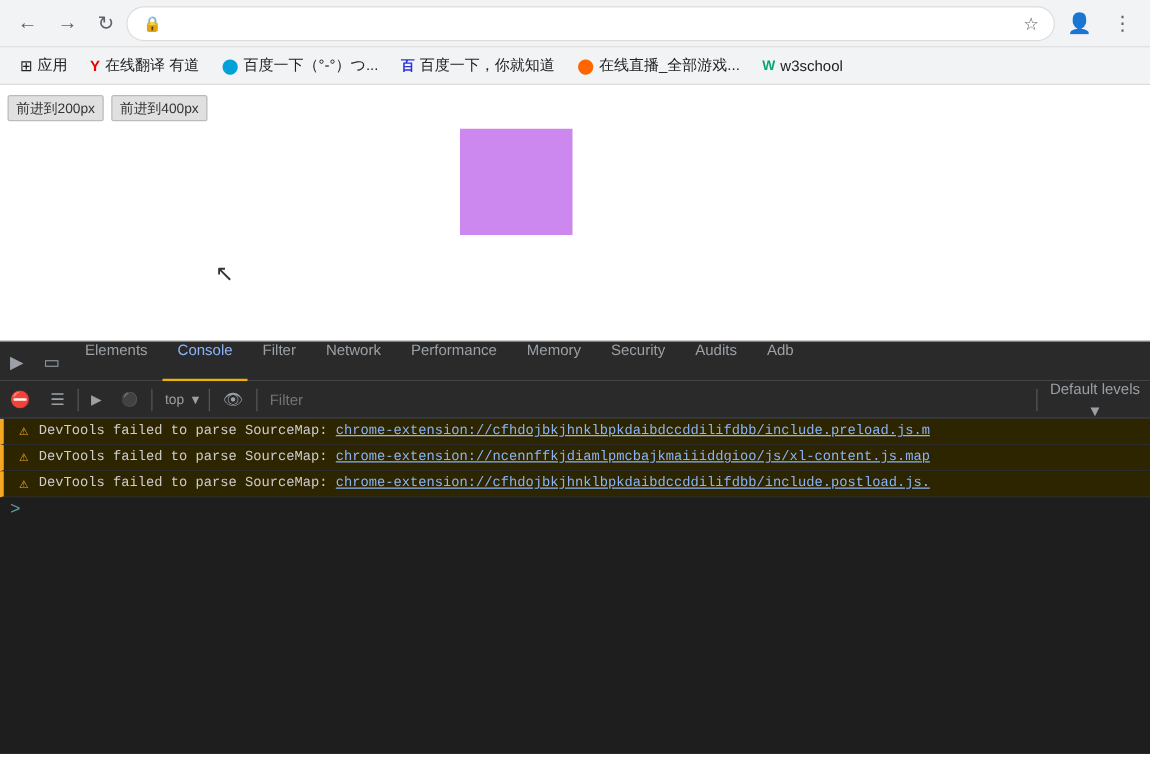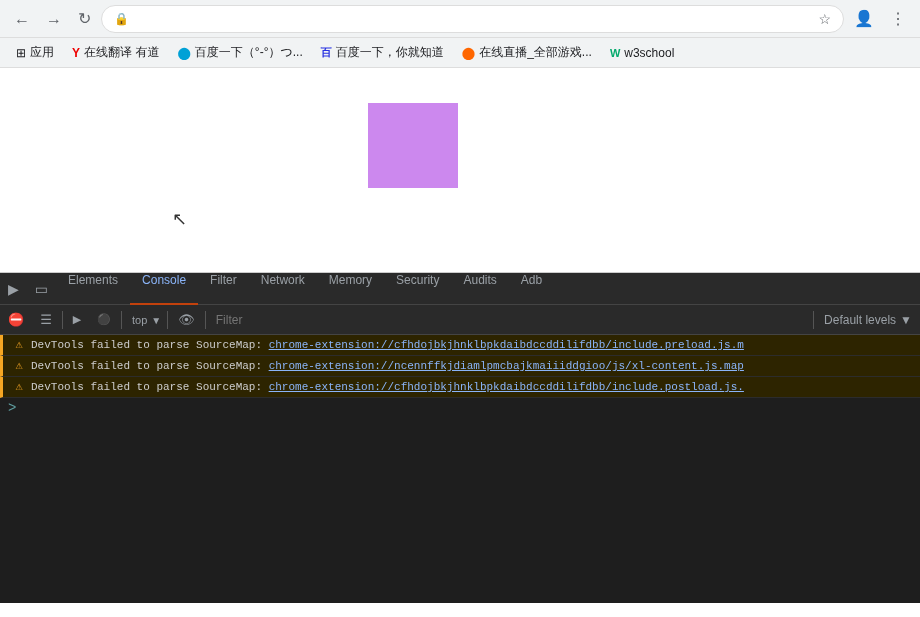--- a/index.html
+++ b/index.html
@@ -149,21 +149,21 @@
       height: 32px;
       cursor: pointer;
       font-size: 12px;
       display: flex;
       align-items: flex-start;
       border-bottom: 2px solid transparent;
       white-space: nowrap;
     }
     .devtools-tab.active {
       color: #8ab4f8;
-      border-bottom: 2px solid #c2410c;
+      border-bottom: 2px solid #eab308;
     }
 
     
     .devtools-filter-bar {
       display: flex;
       align-items: center;
       background: #2a2a2a;
       height: 30px;
       border-bottom: 1px solid #444;
       flex-shrink: 0;
@@ -197,20 +197,21 @@
     .levels-select {
       background: none;
       border: none;
       color: #9aa0a6;
       font-size: 12px;
       cursor: pointer;
       padding: 0 8px;
       display: flex;
       align-items: center;
       gap: 4px;
+      flex-direction: column;
     }
 
     
     .v-divider {
       width: 1px;
       height: 18px;
       background: #555;
       margin: 0 2px;
     }
 
@@ -313,20 +314,24 @@
       <span>在线直播_全部游戏...</span>
     </div>
     <div class="bookmark-item">
       <span style="color:#04aa6d;font-weight:bold;font-size:11px;">W</span>
       <span>w3school</span>
     </div>
   </div>
 </div>
 
 <div class="page-content">
+  <div class="page-buttons">
+    <button class="page-button">前进到200px</button>
+    <button class="page-button">前进到400px</button>
+  </div>
   <div class="purple-box"></div>
   <div class="cursor">
     <span style="font-size:18px;color:#333;">↖</span>
   </div>
 </div>
 
 <div class="devtools">
 
   <div class="devtools-toolbar">
     <button class="devtools-icon-btn">▶</button>
@@ -336,20 +341,23 @@
       <span>Elements</span>
     </button>
     <button class="devtools-tab active">
       <span>Console</span>
     </button>
     <button class="devtools-tab">
       <span>Filter</span>
     </button>
     <button class="devtools-tab">
       <span>Network</span>
+    </button>
+    <button class="devtools-tab">
+      <span>Performance</span>
     </button>
     <button class="devtools-tab">
       <span>Memory</span>
     </button>
     <button class="devtools-tab">
       <span>Security</span>
     </button>
     <button class="devtools-tab">
       <span>Audits</span>
     </button>

